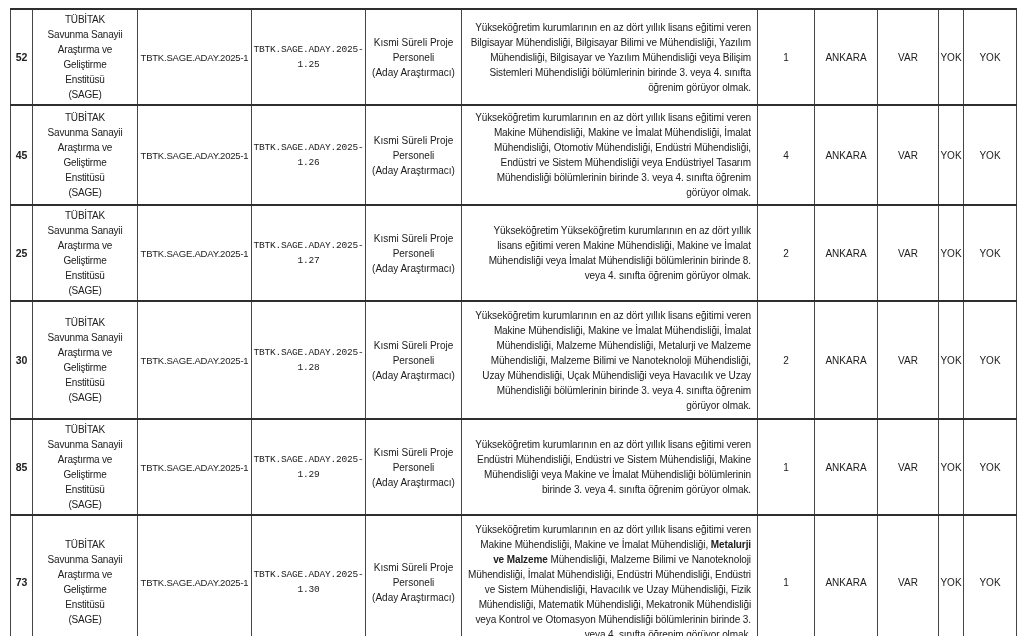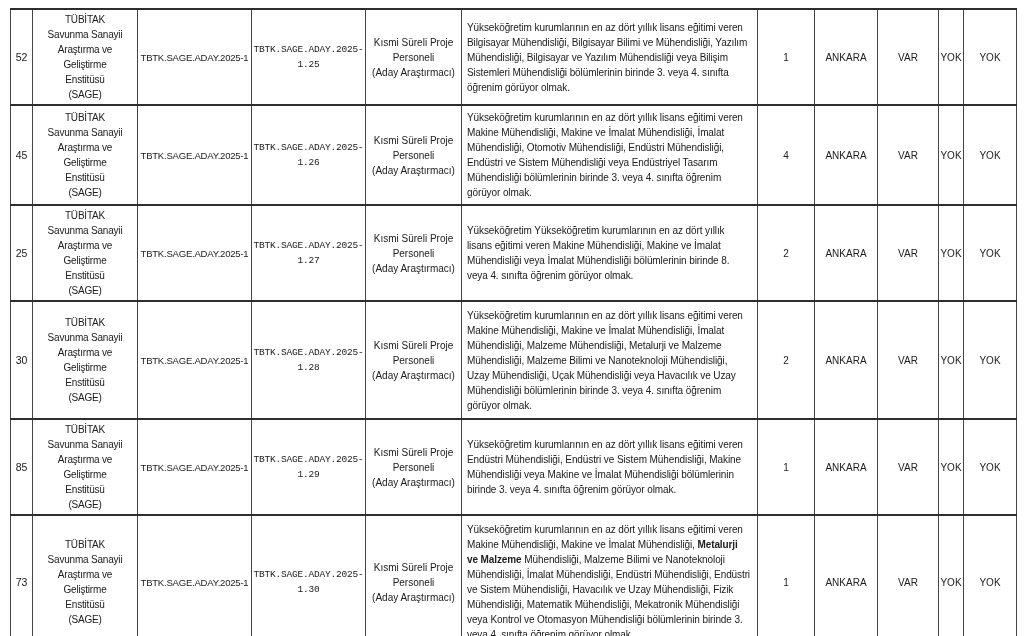--- a/index.html
+++ b/index.html
@@ -20,27 +20,27 @@
   td {
     border-left: 1px solid #454545;
     border-right: 1px solid #454545;
     border-top: 2px solid #2e2e2e;
     border-bottom: 2px solid #2e2e2e;
     vertical-align: middle; text-align: center;
     font-size: 10.5px; line-height: 15px;
     white-space: pre-line; padding: 2px 2px; overflow: hidden;
     color: #202020;
   }
-  td.c-no   { font-size: 10.5px; }
+  td.c-no   { font-size: 10.5px; font-weight: bold; }
   td.c-inst { font-size: 10px; letter-spacing: -0.2px; padding: 2px 13px; }
   td.c-code { font-size: 9.5px; letter-spacing: -0.2px; padding: 2px 1px; margin-top: 11px; }
   td.c-ref  { font-size: 9.5px; letter-spacing: -0.2px; padding: 2px 1px; font-family: Liberation Mono, monospace; }
   td.c-pos  { font-size: 10px; padding: 12px 2px; }
   td.c-req  {
-    text-align: left; white-space: normal;
+    text-align: right; white-space: normal;
     font-size: 10px; line-height: 15px;
     padding: 4px 6px 4px 5px; letter-spacing: -0.1px;
   }
   td.c-cnt, td.c-city, td.c-var, td.c-yok2 { font-size: 10px; }
   td.c-yok1 { font-size: 10px; padding: 0; }
 </style>
 </head>
 <body>
 
 <div class="page">

